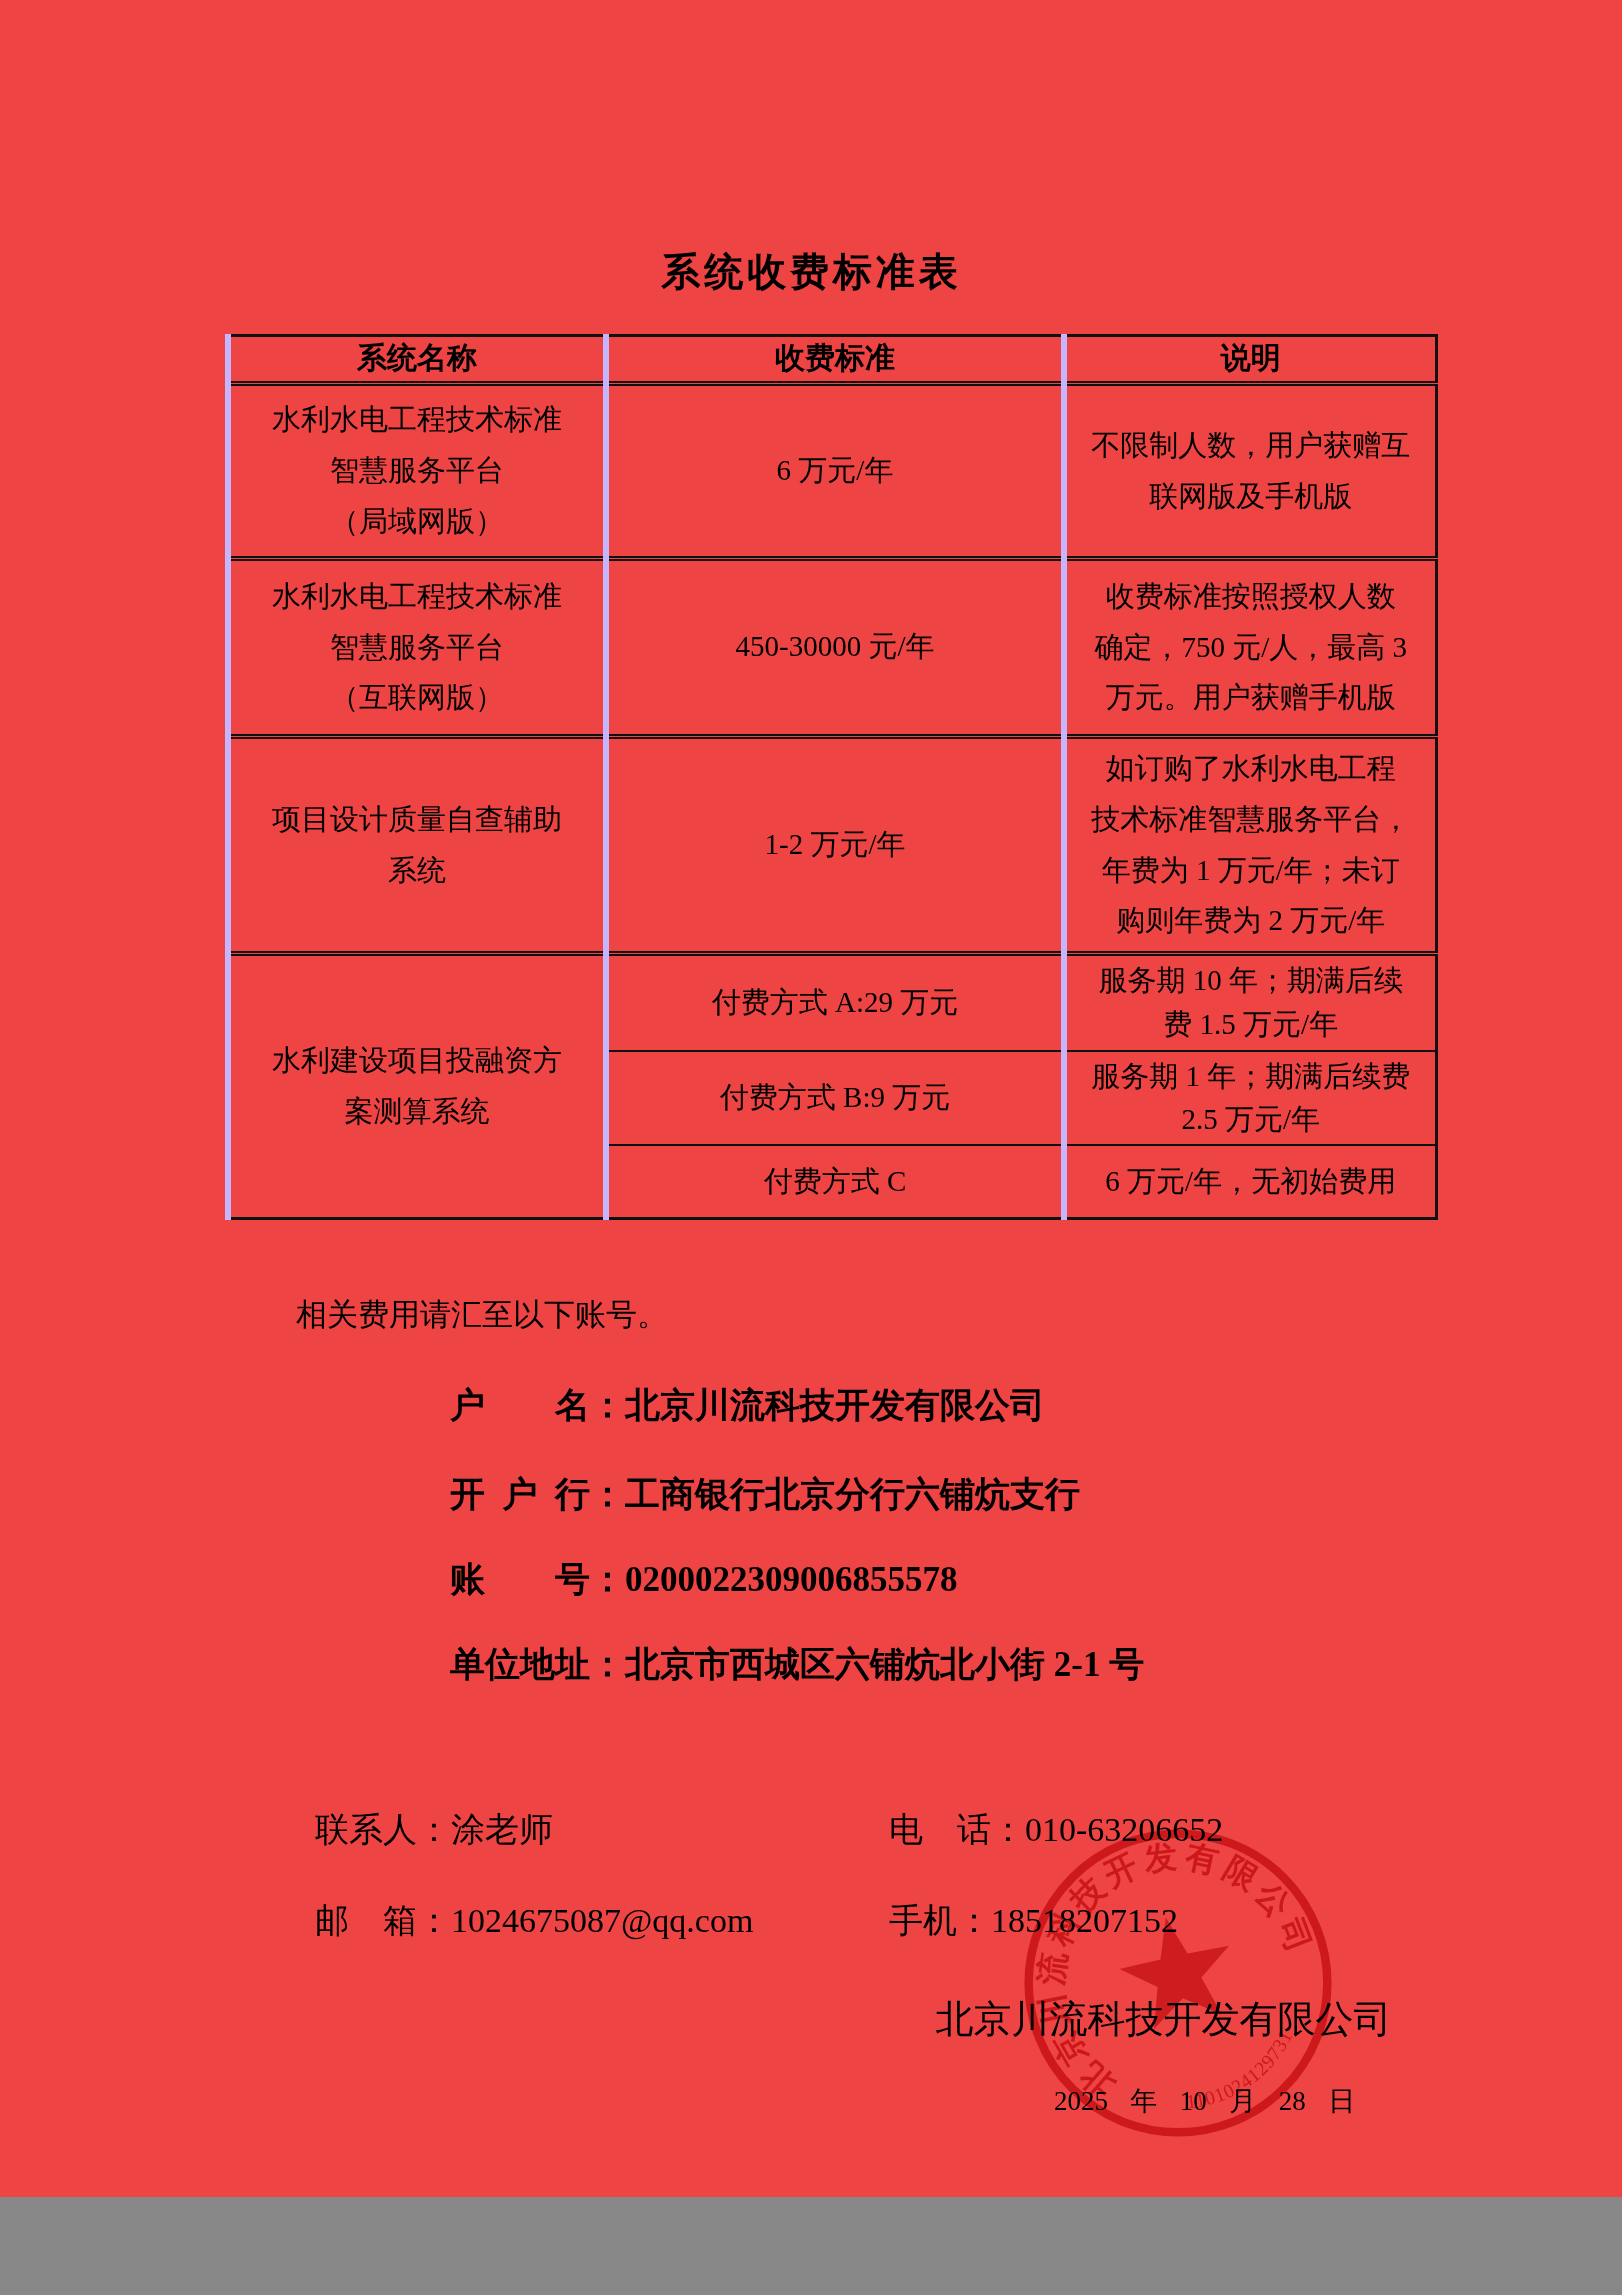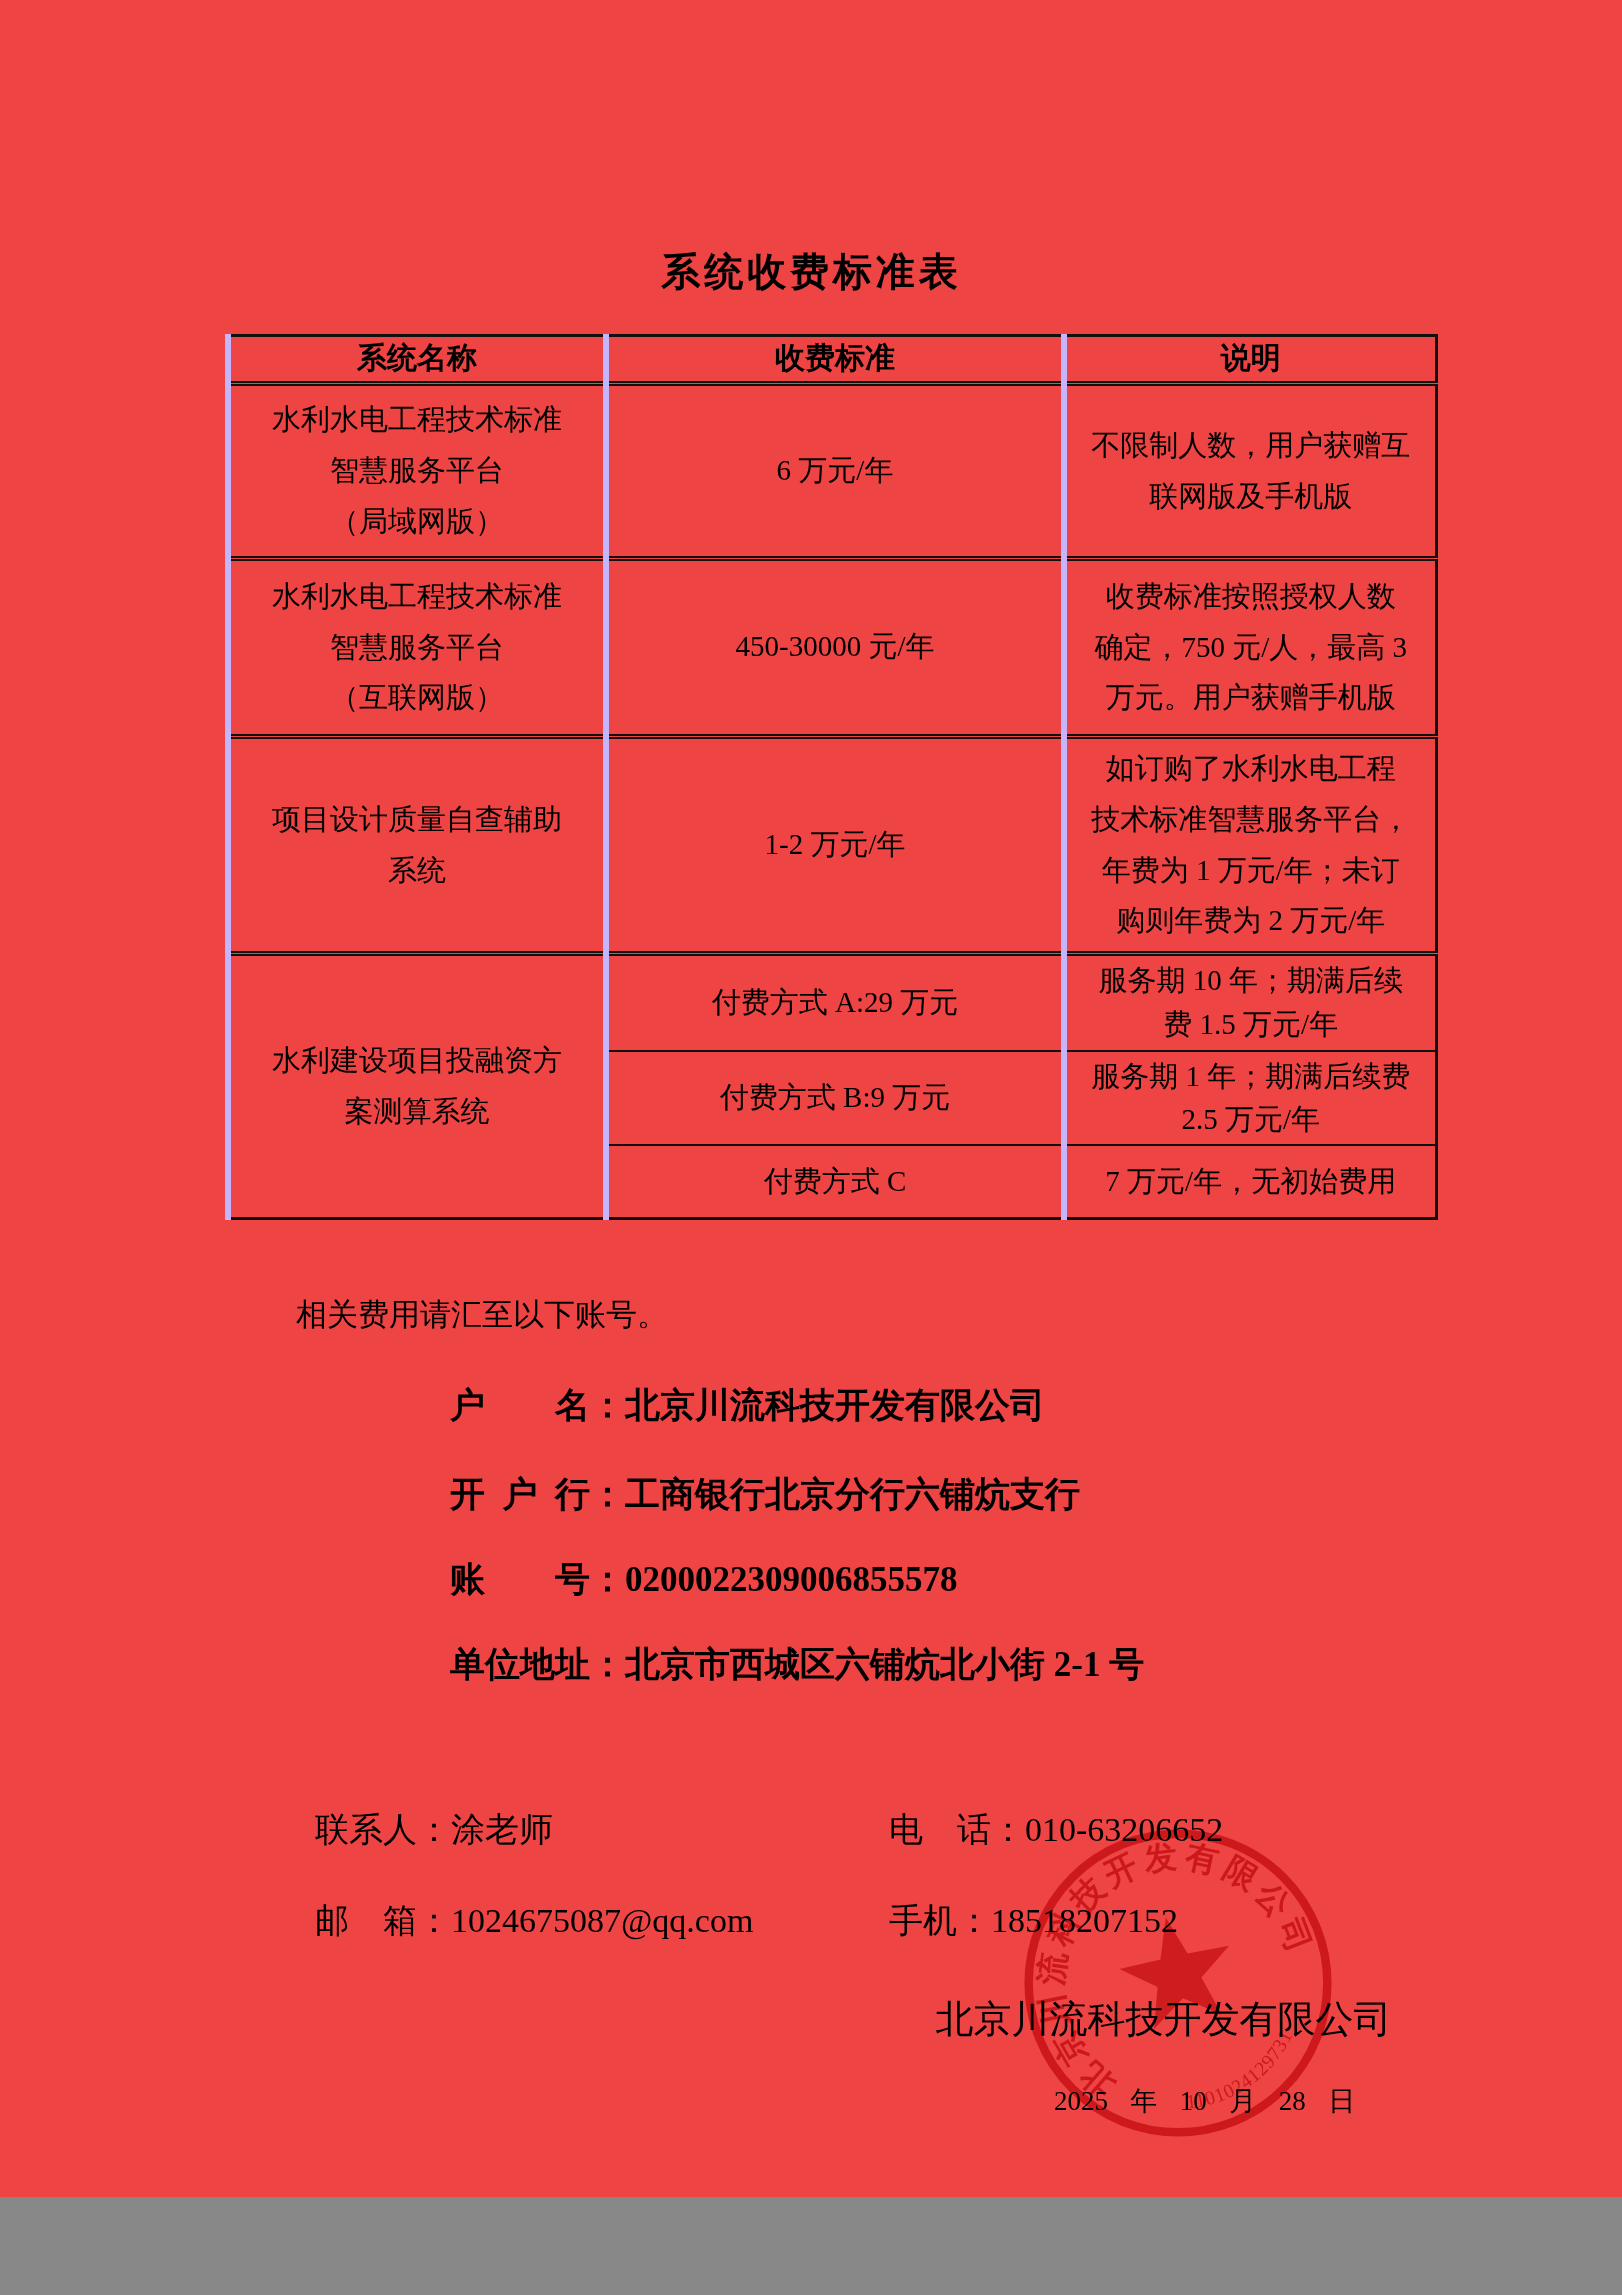--- a/index.html
+++ b/index.html
@@ -164,21 +164,21 @@
         <td class="c-note">服务期 10 年；期满后续
 费 1.5 万元/年</td>
       </tr>
       <tr class="row-sub h-s2">
         <td class="c-price">付费方式 B:9 万元</td>
         <td class="c-note">服务期 1 年；期满后续费
 2.5 万元/年</td>
       </tr>
       <tr class="row-sub-last h-s3">
         <td class="c-price">付费方式 C</td>
-        <td class="c-note">7 万元/年，无初始费用</td>
+        <td class="c-note">6 万元/年，无初始费用</td>
       </tr>
     </tbody>
   </table>
 
   <div class="line acct acct-name">
     <span>户　　名：</span><span>北京川流科技开发有限公司</span>
   </div>
 
   <div class="line intro">相关费用请汇至以下账号。</div>
   <div class="line acct acct-bank">

